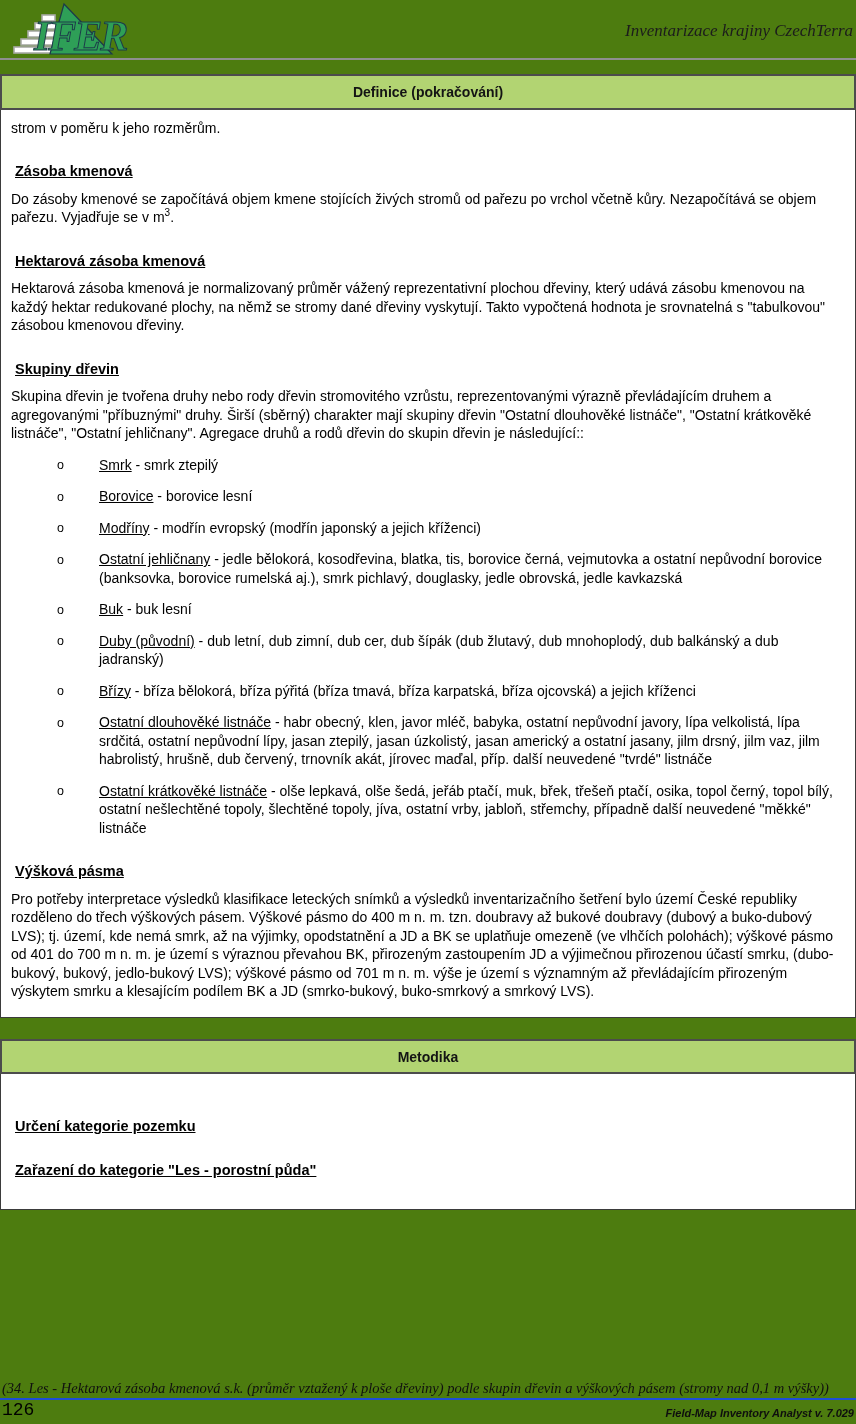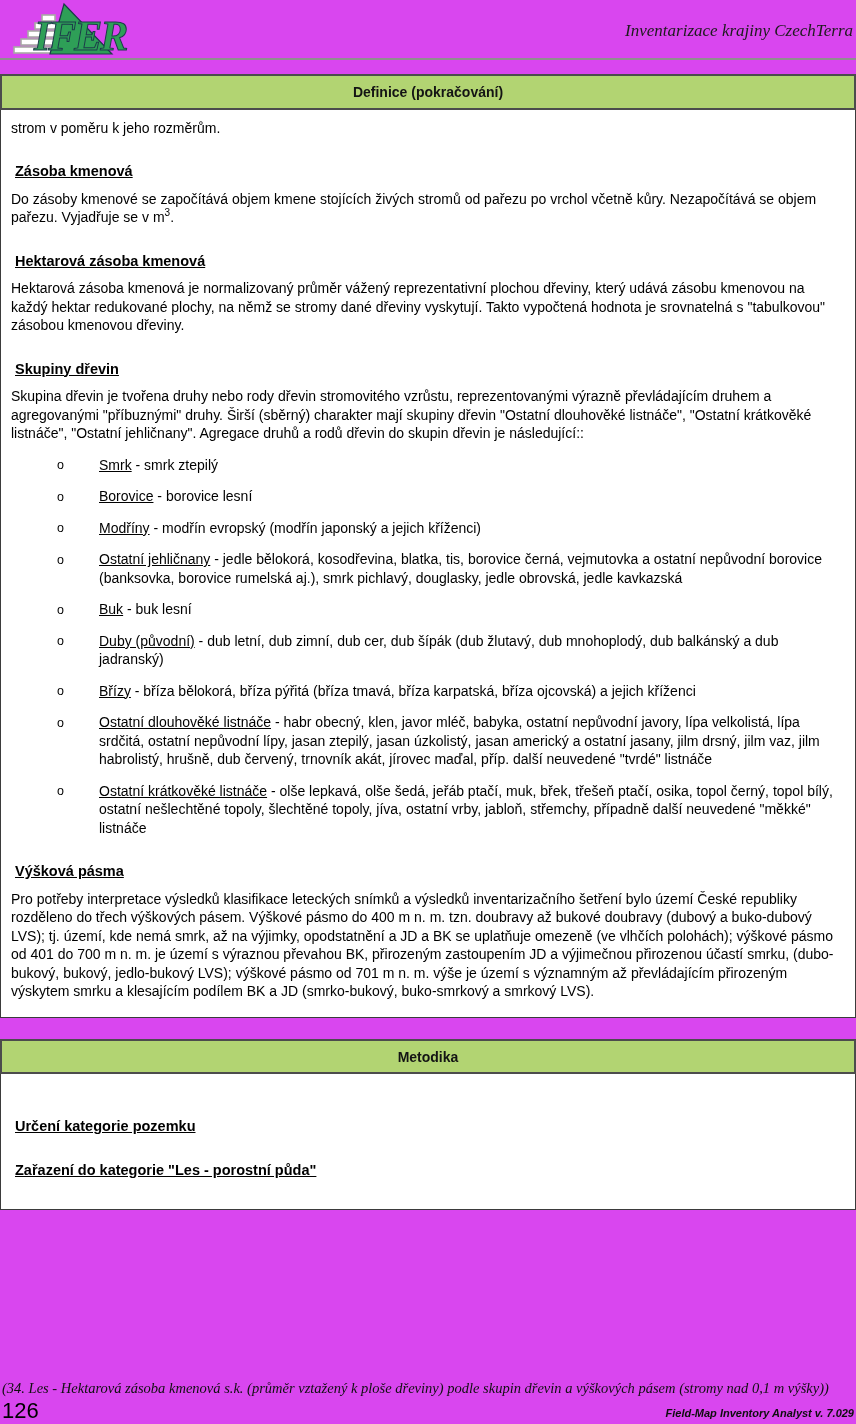--- a/index.html
+++ b/index.html
@@ -1,21 +1,21 @@
 <!DOCTYPE html>
 <html lang="cs" style="--bar-fill: #b2d472; --bar-border: #4c4c4c; --box-border: #3b3b3b; --rule-gray: #8f8f8f; --logo-green: #2e9f57;"><head>
 <meta charset="utf-8">
 <style>
   html, body { margin: 0; padding: 0; background: #ffffff; }
   .page {
     position: relative;
     width: 856px;
     height: 1424px;
     margin: 0 auto;
-    background: #d946ef;
+    background: #4d7c0f;
     overflow: hidden;
     font-family: "Liberation Sans", sans-serif;
     font-size: 14px;
     line-height: 18.5px;
     color: #000;
   }
 
   
   .masthead { position: relative; height: 58px; }
   .logo { position: absolute; left: 8px; top: 2px; }
@@ -63,29 +63,29 @@
   .box2 { padding-bottom: 30px; }
   .box2 .h-first { margin-top: 34px; }
   .box2 .doc-p { margin-top: 20px; }
 
   
   .page-footer { position: absolute; left: 0; right: 0; bottom: 0; }
   .footer-caption {
     font-family: "Liberation Serif", serif;
     font-style: italic; font-size: 14.5px; line-height: 18px;
     white-space: nowrap; overflow: hidden;
-    border-bottom: 2px solid #d946ef;
+    border-bottom: 2px solid #1d4ed8;
     padding: 0 1px 1px 2px;
     color: #101010;
   }
   .footer-row {
     display: flex; justify-content: space-between; align-items: flex-start;
     padding: 1px 2px 2px 2px;
   }
-  .page-num { font-family: Liberation Sans, sans-serif; font-size: 22px; line-height: 19px; }
+  .page-num { font-family: Liberation Mono, monospace; font-size: 18px; line-height: 19px; }
   .app-version { font-style: italic; font-weight: bold; font-size: 11px; margin-top: 3px; color: #0e0e0e; }
 </style>
 </head>
 <body>
 
 <div class="page">
 
   <header class="masthead">
     <svg class="logo" width="170" height="56" viewBox="0 0 170 56" aria-hidden="true">
 

